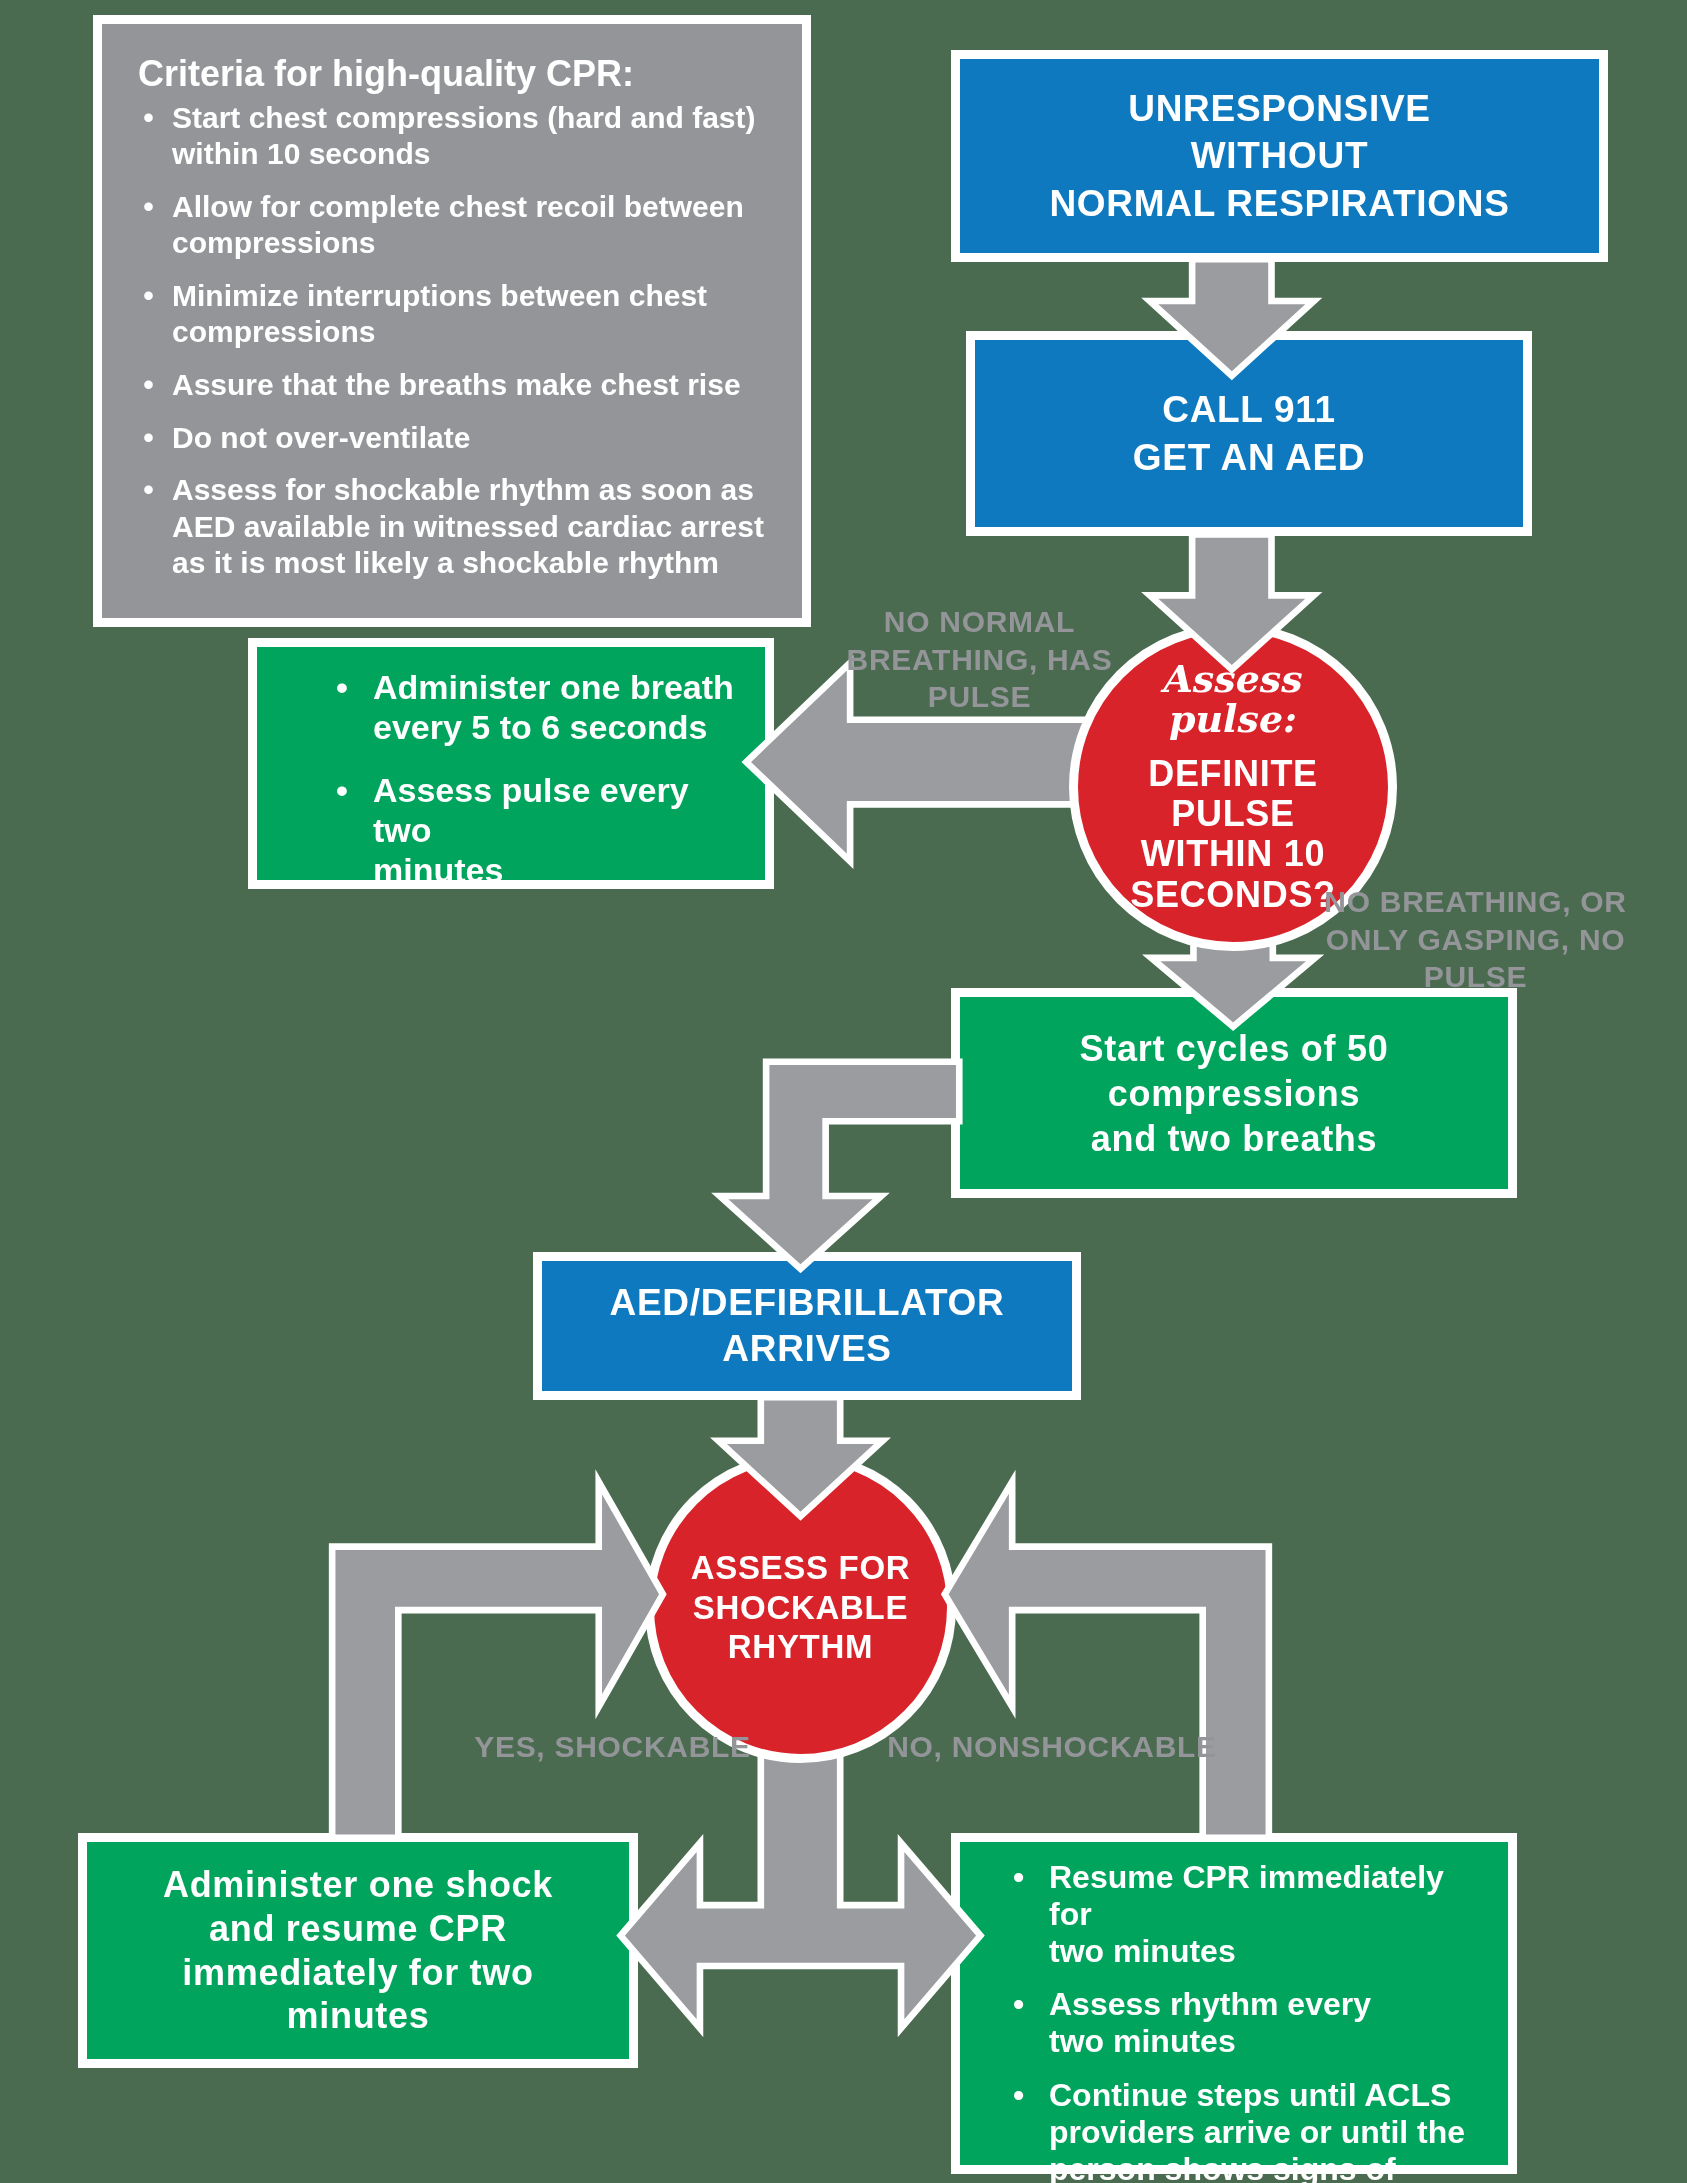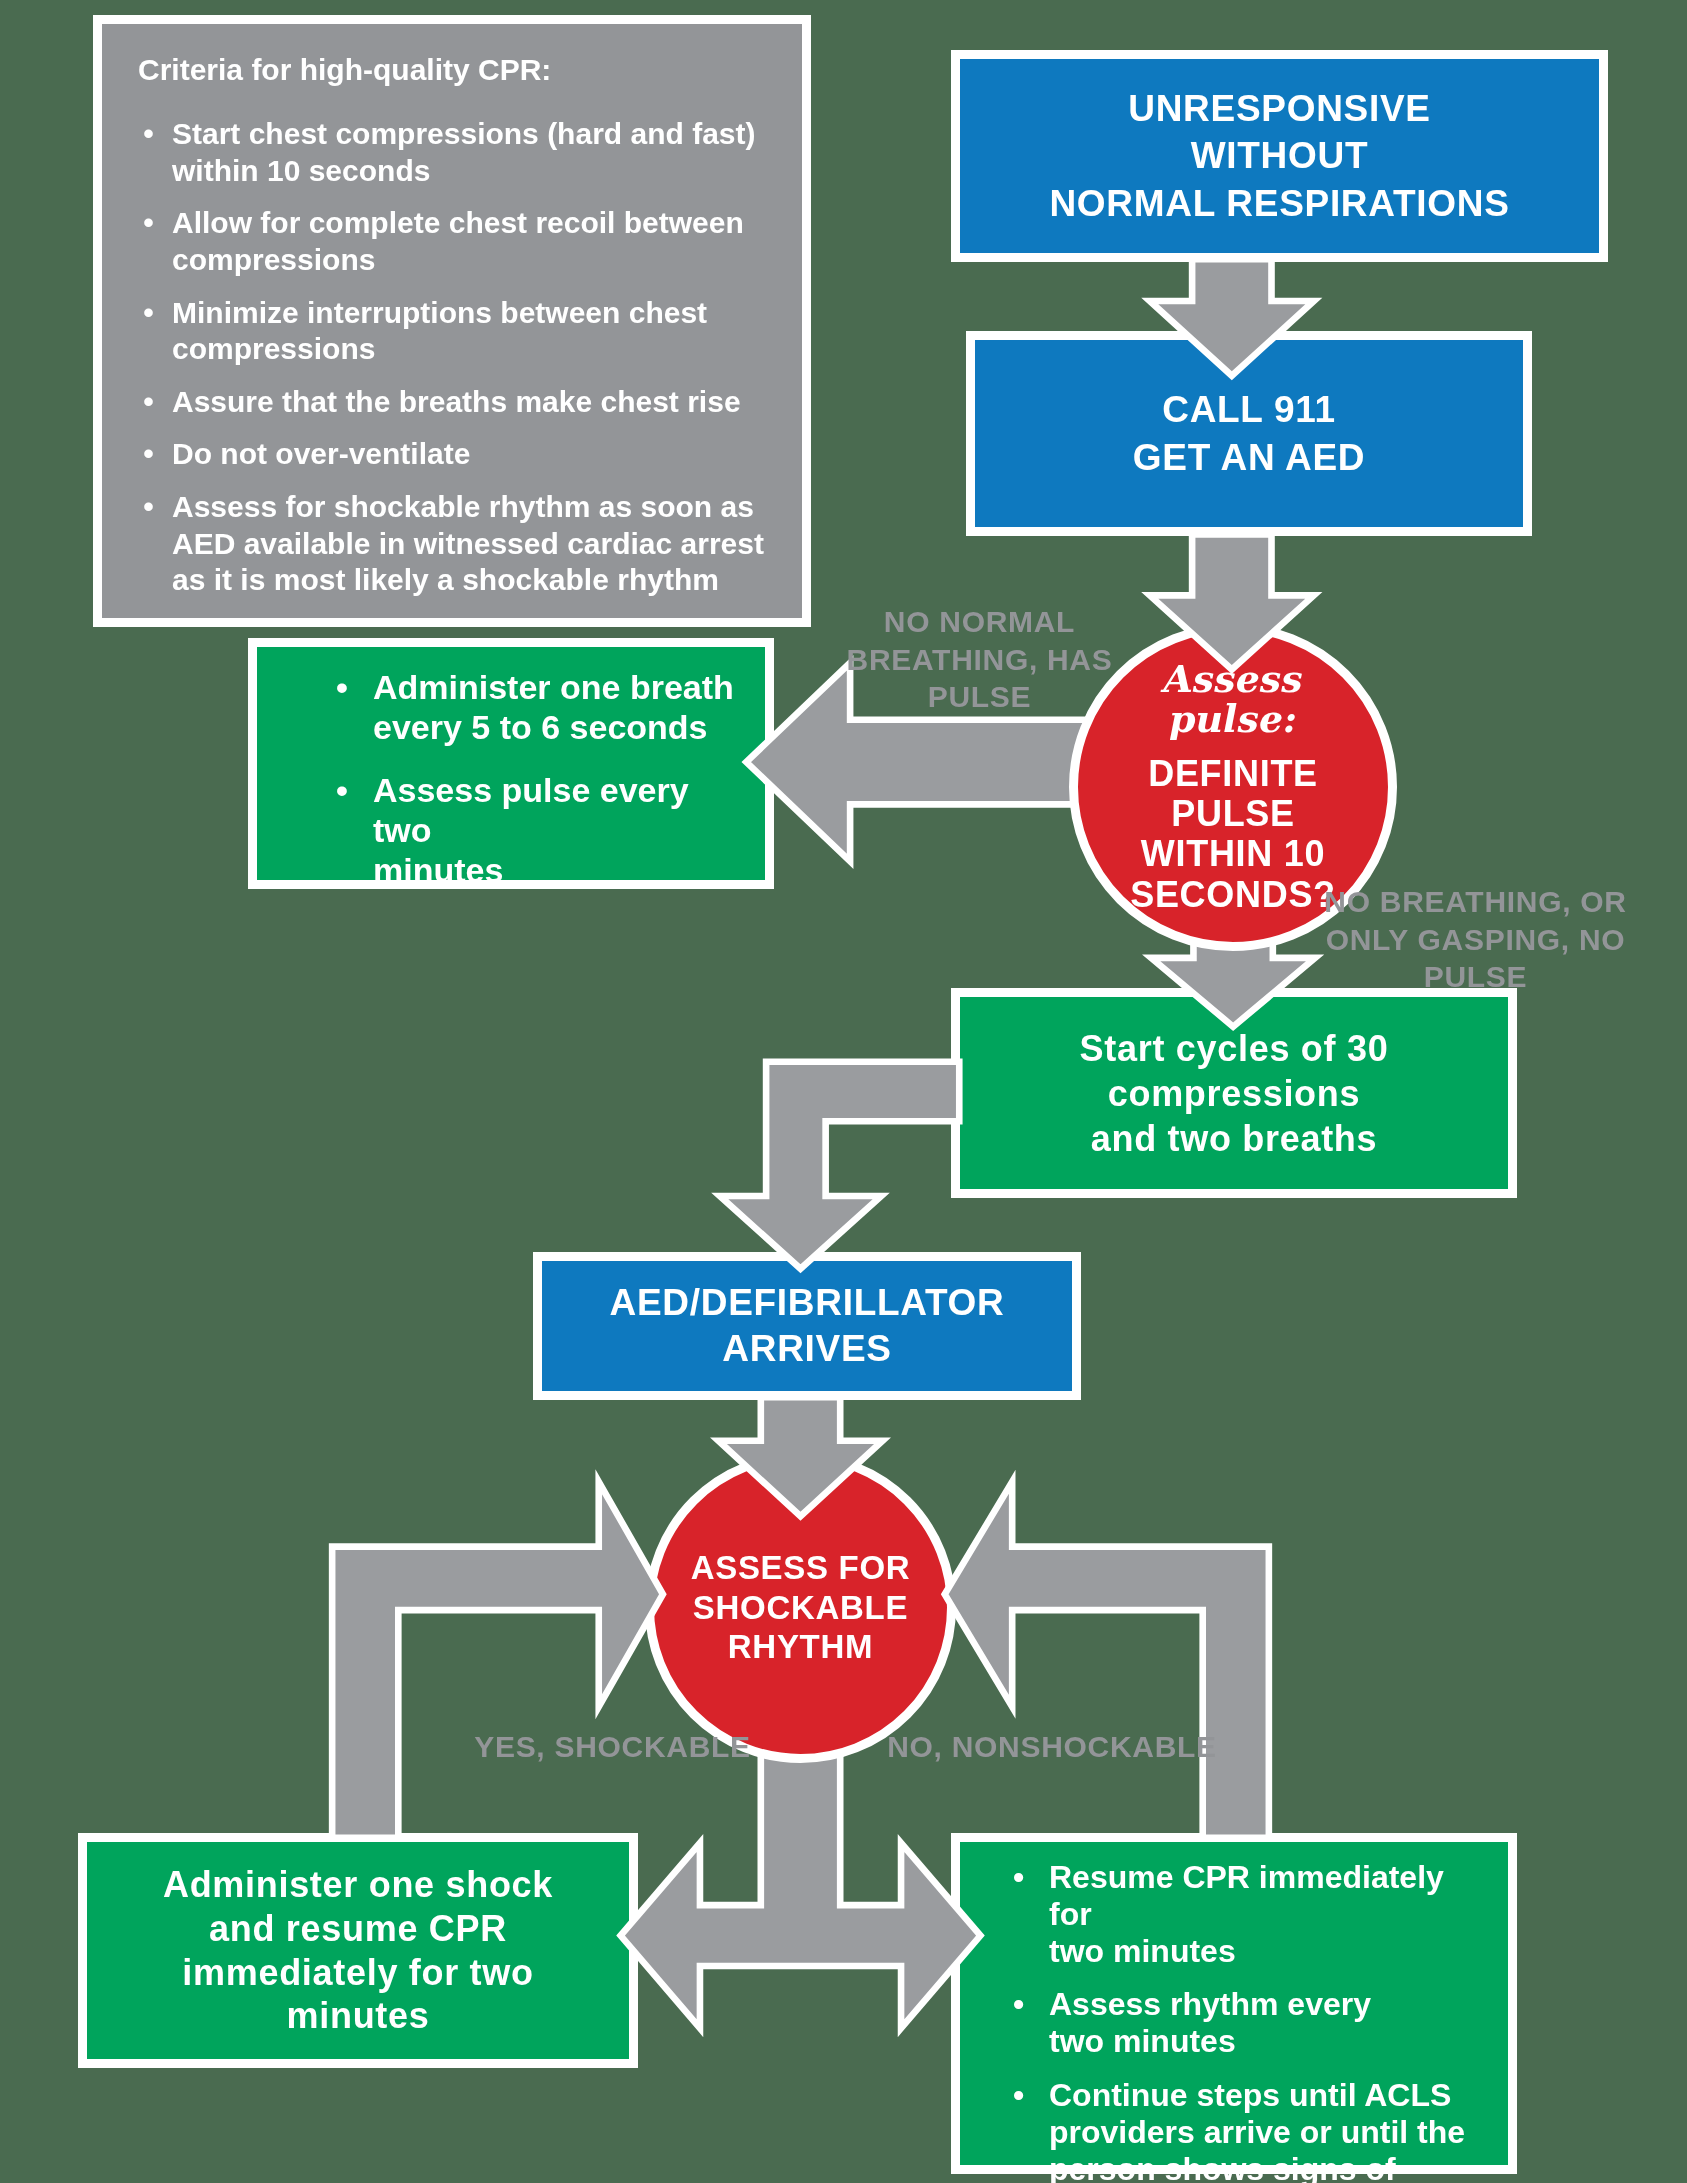--- a/index.html
+++ b/index.html
@@ -14,21 +14,21 @@
   .circle{border:9.3px solid #fff;border-radius:50%;background:#D8232A;z-index:3;
           display:flex;flex-direction:column;align-items:center;justify-content:center;text-align:center;}
   .graylabel{color:#939598;font-size:30px;line-height:1.25;text-align:center;white-space:pre-line;
              z-index:5;letter-spacing:0.7px;}
   svg.arrows{position:absolute;left:0;top:0;pointer-events:none;}
   #arrows-under{z-index:2;}
   #arrows-over{z-index:4;}
   .arrow{fill:#9A9C9F;stroke:#fff;stroke-width:10;stroke-linejoin:miter;}
   
   #criteria{padding:28px 36px;display:block;}
-  #criteria .title{color:#fff;font-size:30px;line-height:1.22;margin:0 0 28px 0;}
+  #criteria .title{color:#fff;font-size:36px;line-height:1.22;margin:0 0 4px 0;}
   ul.blist{list-style:none;margin:0;padding:0;}
   ul.blist li{position:relative;color:#fff;white-space:pre-line;}
   #criteria li{font-size:30px;line-height:1.22;margin-bottom:16px;padding-left:34px;}
   #criteria li:before{content:"\2022";position:absolute;left:5.3px;}
   
   #breaths{padding:20px 26.5px 20px 79px;display:block;}
   #breaths li{font-size:34px;line-height:1.18;margin-bottom:22.5px;padding-left:37px;}
   #breaths li:before{content:"\2022";position:absolute;left:0;}
   #resume{padding:17px 20px 13.2px 53px;display:block;}
   #resume li{font-size:32px;line-height:1.15;margin-bottom:17px;padding-left:36px;}
@@ -93,21 +93,21 @@
   </div>
 
   <div class="abs graylabel" style="left:781px;top:603px;width:397px;">NO NORMAL
 BREATHING, HAS
 PULSE</div>
   <div class="abs graylabel" style="left:1297px;top:883px;width:357px;">NO BREATHING, OR
 ONLY GASPING, NO
 PULSE</div>
 
   <div class="abs box green" style="left:951px;top:988px;width:566px;height:210px;">
-    <div class="boxtext" style="font-size:36px;line-height:1.25;">Start cycles of 30
+    <div class="boxtext" style="font-size:36px;line-height:1.25;">Start cycles of 50
 compressions
 and two breaths</div>
   </div>
 
   <div class="abs box blue" style="left:533px;top:1252px;width:548px;height:148px;">
     <div class="boxtext" style="font-size:37px;line-height:1.25;">AED/DEFIBRILLATOR
 ARRIVES</div>
   </div>
 
   <div id="shock-circle" class="abs circle">

